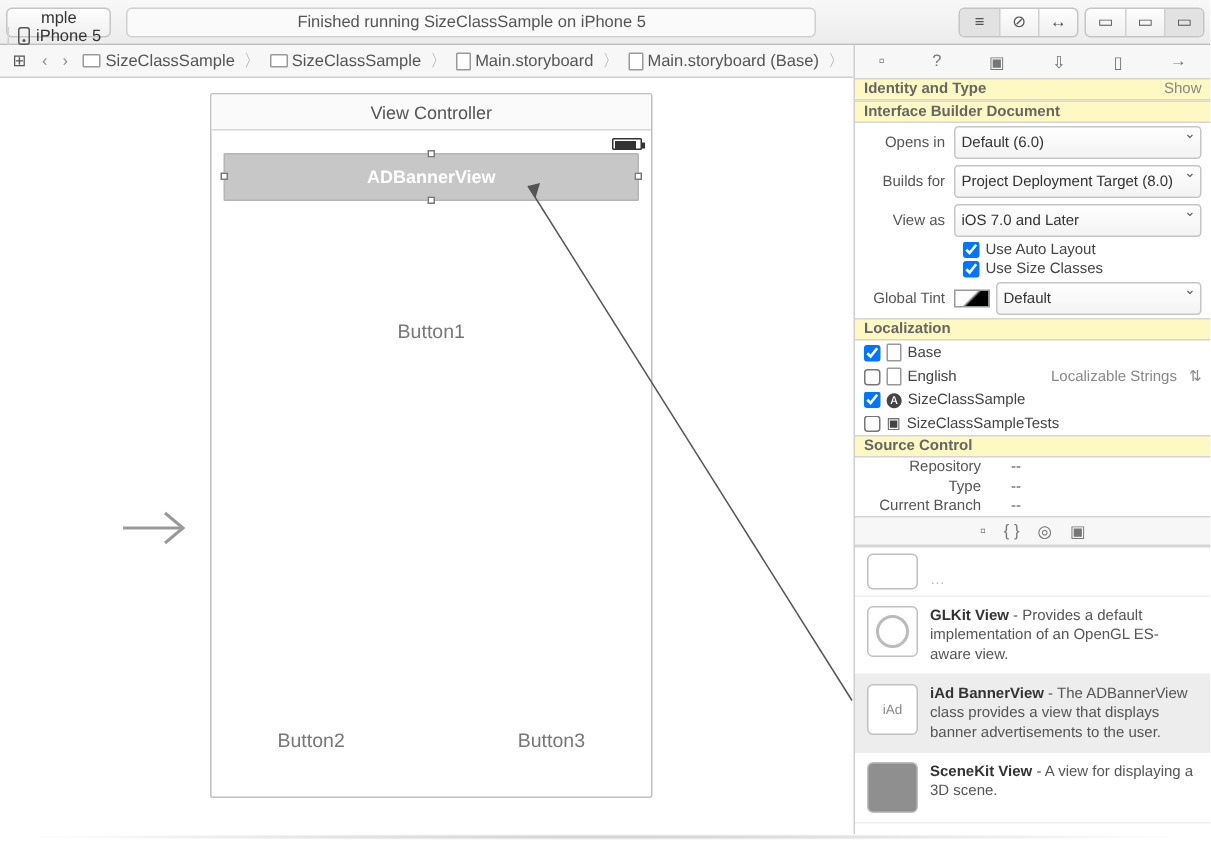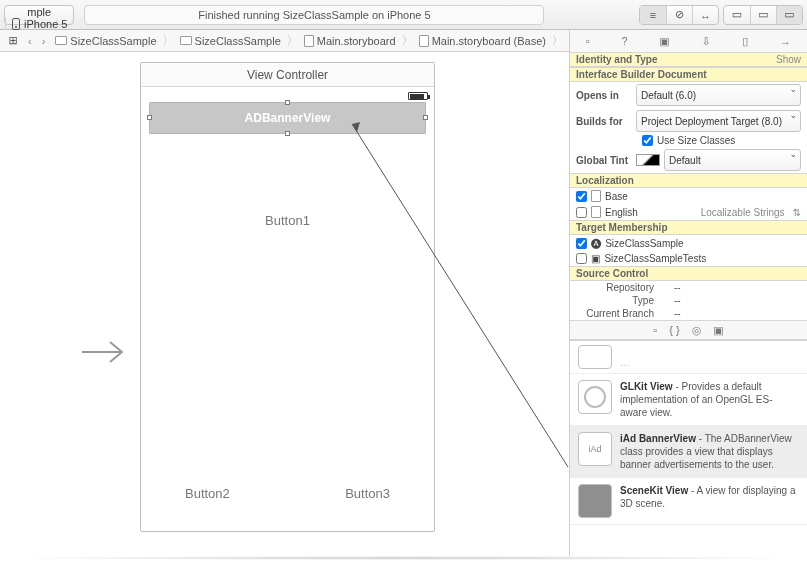--- a/index.html
+++ b/index.html
@@ -117,21 +117,21 @@
     border-left:1px solid #cfcfcf; background:#fff;
     display:flex; flex-direction:column;
   }
   .section-header {
     background:#fef9c3; border-top:1px solid #d5d5d5; border-bottom:1px solid #d5d5d5;
     padding:1px 6px; font-size:10px; font-weight:600; color:#666;
     display:flex; align-items:center; justify-content:space-between;
   }
   .section-header .show { color:#888; font-weight:400; font-size:10px; }
   .form-row { display:flex; align-items:center; padding:2px 6px; font-size:10px; color:#555; }
-  .form-row .lbl { width:60px; text-align:left; padding-right:6px;font-weight:bold; }
+  .form-row .lbl { width:60px; text-align:right; padding-right:6px; }
   .select {
     flex:1; height:22px; border:1px solid #c5c5c5; border-radius:3px;
     background:linear-gradient(#fff,#f3f3f3); font-size:10px;
     display:flex; align-items:center; padding:0 4px; position:relative; color:#333;
   }
   .select::after { content:"⌄"; position:absolute; right:3px; top:-1px; color:#555; font-size:9px;}
   .check-row { display:flex; align-items:center; gap:4px; padding:1px 6px 1px 72px; font-size:10px; }
   .tint-row .tint-swatch { width:24px; height:12px; border:1px solid #999; background:linear-gradient(135deg,#fff 45%,#000 55%); margin-right:4px; }
   .loc-row { display:flex; align-items:center; gap:4px; padding:2px 6px; font-size:10px; }
   .spacer { flex:1; }
@@ -273,20 +273,30 @@
     <div class="select">
         <span>Default (6.0)</span>
       </div>
   </div>
   <div class="form-row">
     <span class="lbl">Builds for</span>
     <div class="select">
         <span>Project Deployment Target (8.0)</span>
       </div>
   </div>
+  <div class="form-row">
+    <span class="lbl">View as</span>
+    <div class="select">
+        <span>iOS 7.0 and Later</span>
+      </div>
+  </div>
+  <div class="check-row">
+    <input type="checkbox" checked="" style="">
+    <span>Use Auto Layout</span>
+  </div>
   <div class="check-row">
     <input type="checkbox" checked="" style="">
     <span>Use Size Classes</span>
   </div>
   <div class="form-row tint-row">
     <span class="lbl">Global Tint</span>
     <span class="tint-swatch"></span>
     <div class="select" style="flex:1">
         <span>Default</span>
       </div>
@@ -302,23 +312,20 @@
   </div>
   <div class="loc-row">
     <input type="checkbox" style="">
     <span class="doc-icon"></span>
     <span>English</span>
     <span class="spacer"></span>
     <span style="color:#888">Localizable Strings</span>
     <span style="color:#888; padding-left:4px;">⇅</span>
   </div>
 
-  <div class="section-header">
-    <span>Target Membership</span>
-  </div>
   <div class="loc-row">
     <input type="checkbox" checked="" style="">
     <span>🅐</span>
     <span>SizeClassSample</span>
   </div>
   <div class="loc-row">
     <input type="checkbox" style="">
     <span>▣</span>
     <span>SizeClassSampleTests</span>
   </div>

